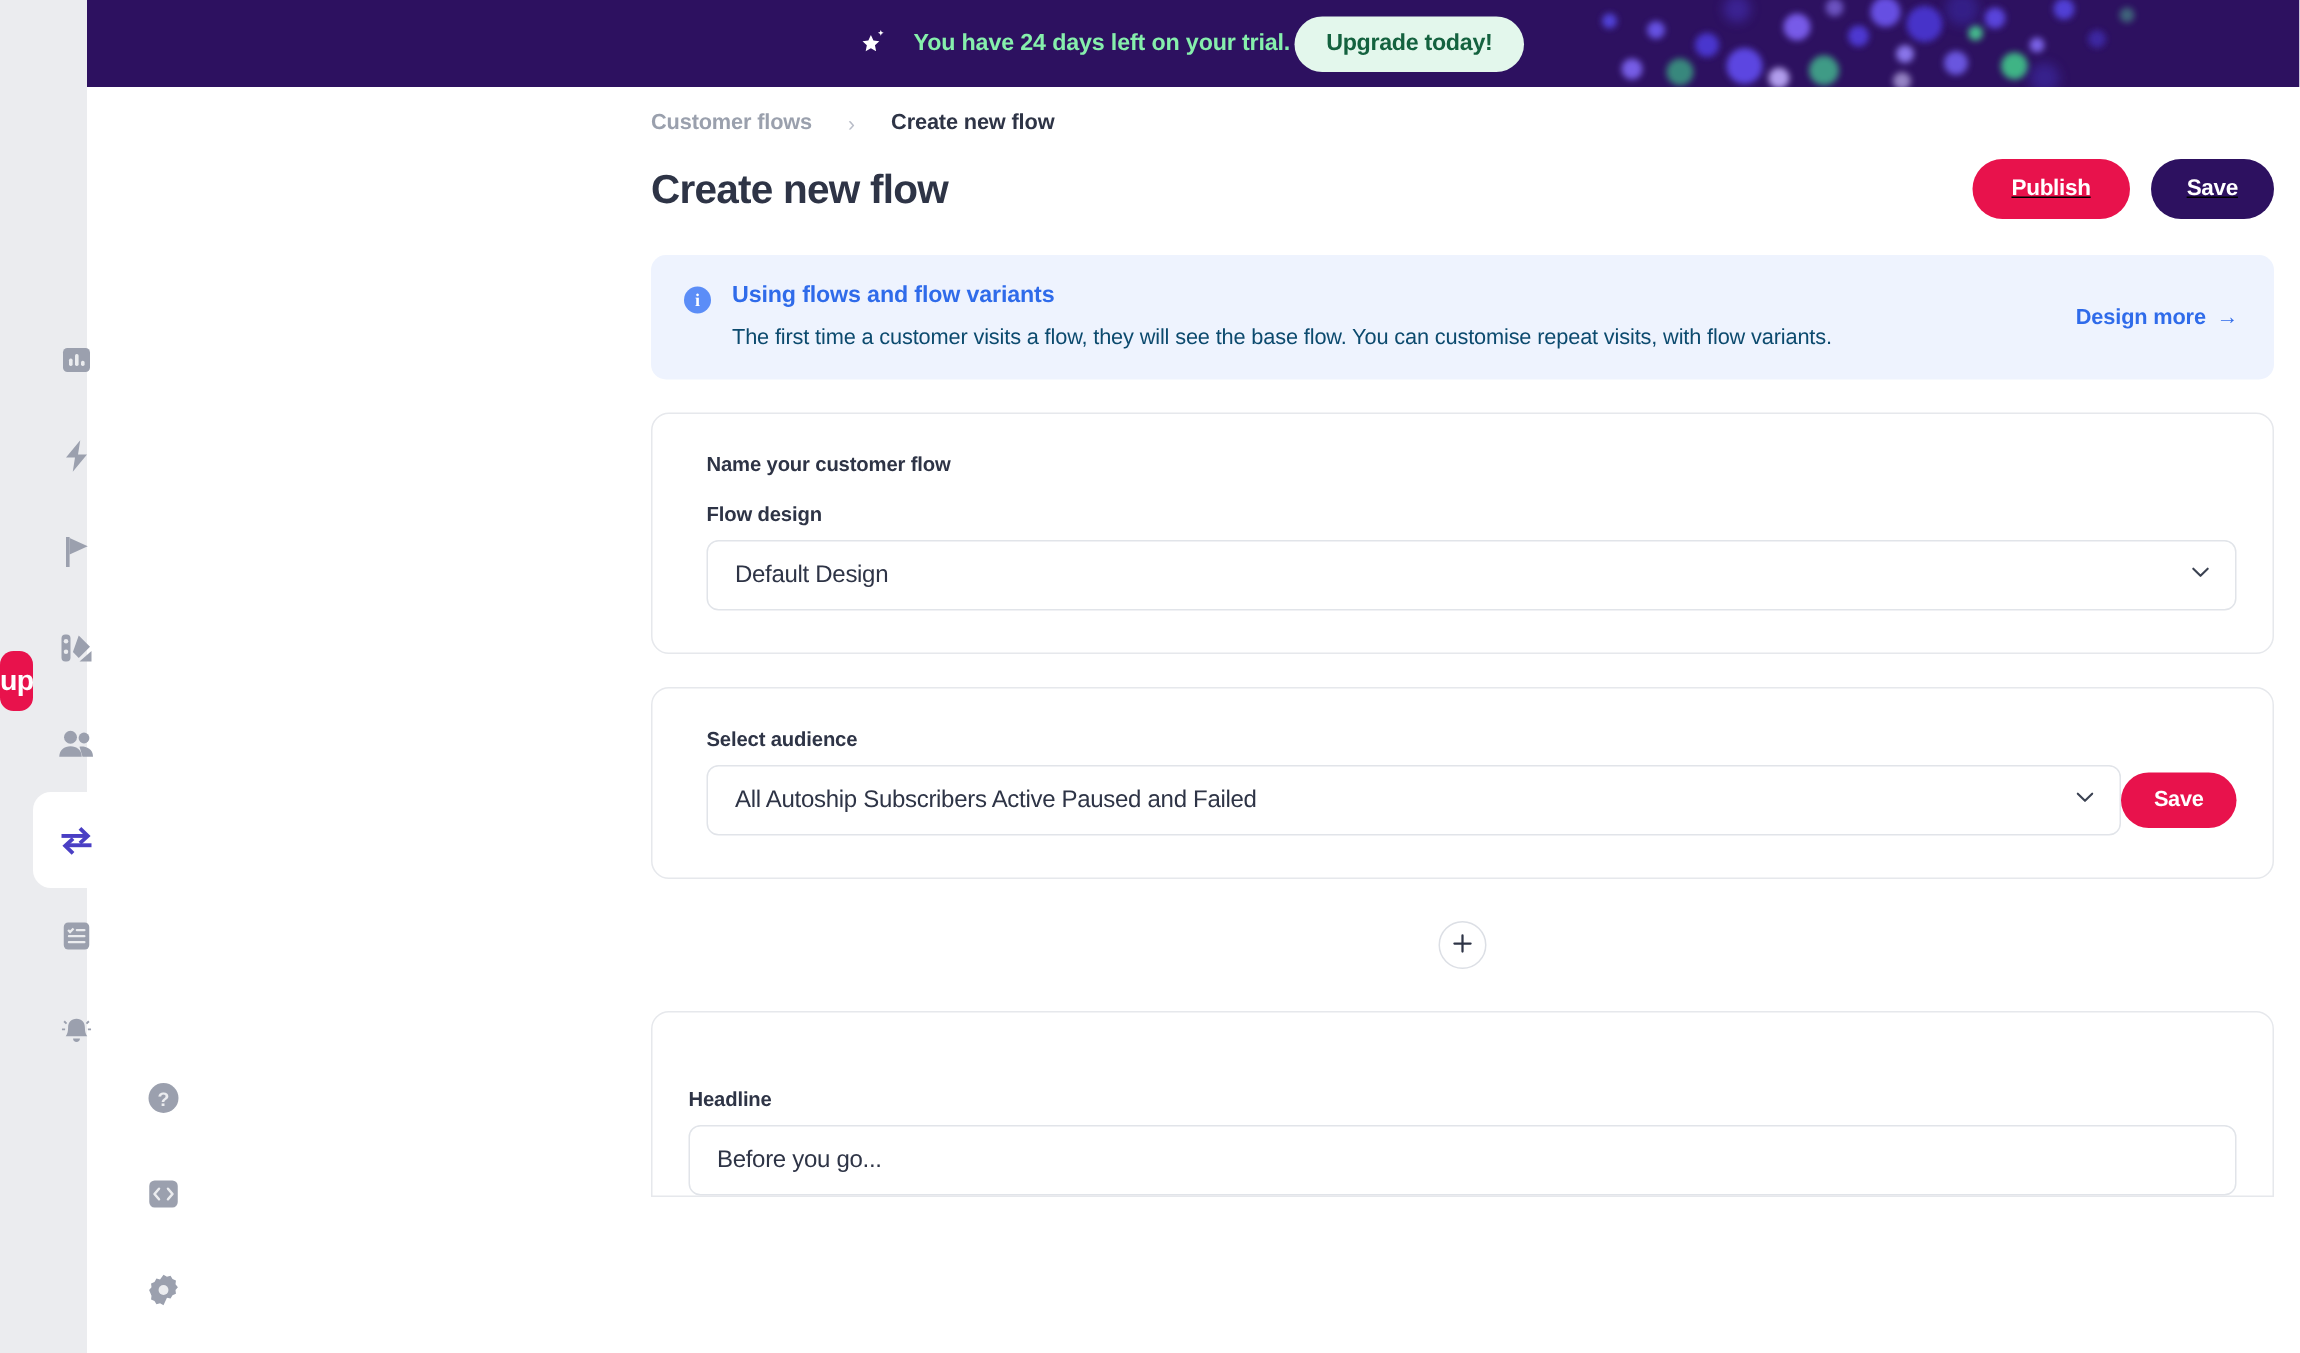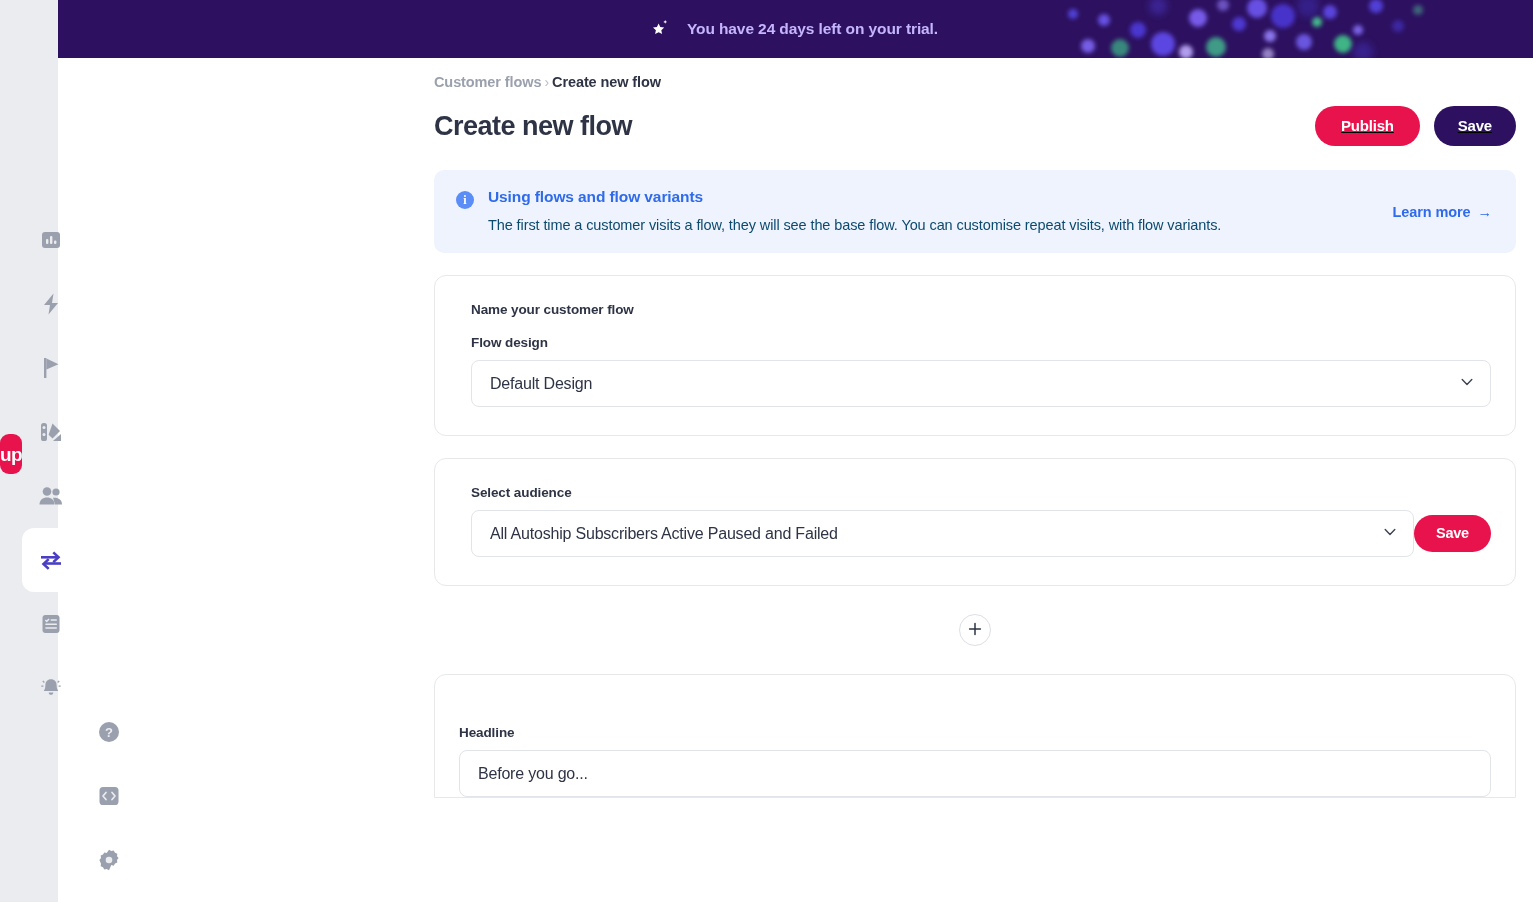--- a/index.html
+++ b/index.html
@@ -50,21 +50,21 @@
     z-index: 10;
   }
   #banner .bokeh { position: absolute; inset: 0; pointer-events: none; }
   #banner-content {
     position: relative; z-index: 3;
     display: flex; align-items: center; gap: 0px;
     transform: translateX(-2px);
   }
   .sparkle-icon { margin-right: 14px; display:flex; align-items:center; }
   .banner-text {
-    color: #c4b5fd; font-size: 15.5px; font-weight: bold; letter-spacing: -0.1px;
+    color: #86efac; font-size: 15.5px; font-weight: bold; letter-spacing: -0.1px;
     white-space: nowrap;
   }
   .upgrade-btn {
     margin-left: 3px;
     background: #e3f7ec; color: #14623f;
     border: none; border-radius: 20px;
     padding: 9px 21px 10px 21px;
     font-family: "Liberation Sans", sans-serif;
     font-size: 15.5px; font-weight: bold; letter-spacing: -0.2px;
     cursor: pointer; white-space: nowrap;
@@ -72,21 +72,21 @@
 
   
   #main {
     position: absolute; left: 58px; top: 58px;
     width: 1475px; height: 844px;
     background: #ffffff;
     overflow: hidden;
   }
   #content { position: relative; width: 1475px; padding-left: 376px; padding-right: 17px; }
 
-  .breadcrumb { display: flex; align-items: center; gap: 3px; padding-top: 18px; height: 30px; }
+  .breadcrumb { display: flex; align-items: center; gap: 24px; padding-top: 18px; height: 30px; }
   .crumb-link { color: #9aa0ad; font-size: 14.5px; font-weight: bold; cursor: pointer; letter-spacing: -0.1px;}
   .crumb-sep { color: #b9bdc8; font-size: 14px; }
   .crumb-current { color: #2e3446; font-size: 14.5px; font-weight: bold; letter-spacing: -0.1px;}
 
   .title-row { display: flex; align-items: center; justify-content: space-between; margin-top: 16px; height: 44px; }
   .page-title { font-size: 27px; font-weight: bold; color: #2e3446; letter-spacing: -0.5px; }
   .title-actions { display: flex; gap: 14px; align-items: center; text-decoration: underline; }
   .btn-publish {
     background: #e8124c; color: #ffffff; border: none; border-radius: 20px;
     padding: 11px 26px 12px 26px; font-size: 15px; font-weight: bold;
@@ -342,20 +342,21 @@
   </svg>
 
   <div id="banner-content">
     <span class="sparkle-icon">
       <svg width="24" height="24" viewBox="0 0 24 24">
         <path fill="#ffffff" d="M9.6 6.4 l1.7 3.6 3.9 .5 -2.9 2.7 .8 3.9 -3.5-1.9 -3.5 1.9 .8-3.9 -2.9-2.7 3.9-.5 Z"></path>
         <path fill="#ffffff" d="M16.2 3.0 l.55 1.35 1.35 .55 -1.35 .55 -.55 1.35 -.55-1.35 -1.35-.55 1.35-.55 Z"></path>
       </svg>
     </span>
     <span class="banner-text">You have 24 days left on your trial.</span>
+    <button class="upgrade-btn">Upgrade today!</button>
   </div>
 </div>
 
 <div id="main">
   <div id="content">
 
     <div class="breadcrumb">
       <span class="crumb-link">Customer flows</span>
       <span class="crumb-sep">›</span>
       <span class="crumb-current">Create new flow</span>
@@ -369,21 +370,21 @@
       </div>
     </div>
 
     <div class="info-box">
       <div class="info-ico">i</div>
       <div>
         <div class="info-title">Using flows and flow variants</div>
         <div class="info-desc">The first time a customer visits a flow, they will see the base flow. You can customise repeat visits, with flow variants.</div>
       </div>
       <div class="learn-more">
-        <span>Learn more</span>
+        <span>Design more</span>
         <span>→</span>
       </div>
     </div>
 
     <div class="card">
       <div class="field-label">Name your customer flow</div>
       <div class="field-gap"></div>
       <div class="field-label">Flow design</div>
       <div class="select-wrap">
         <div class="select-input">Default Design</div>

